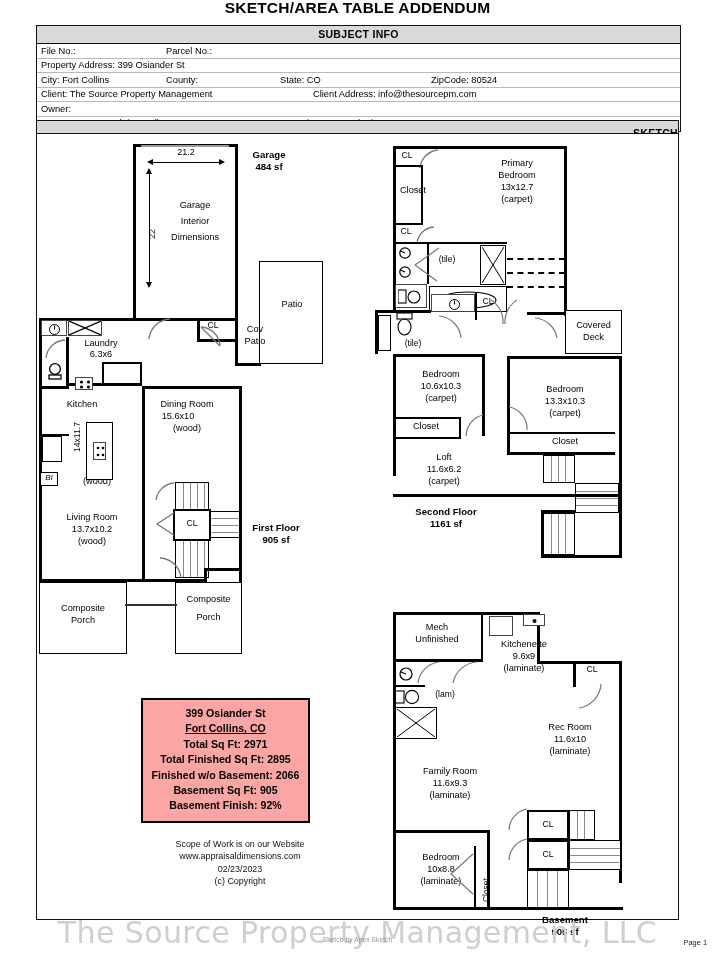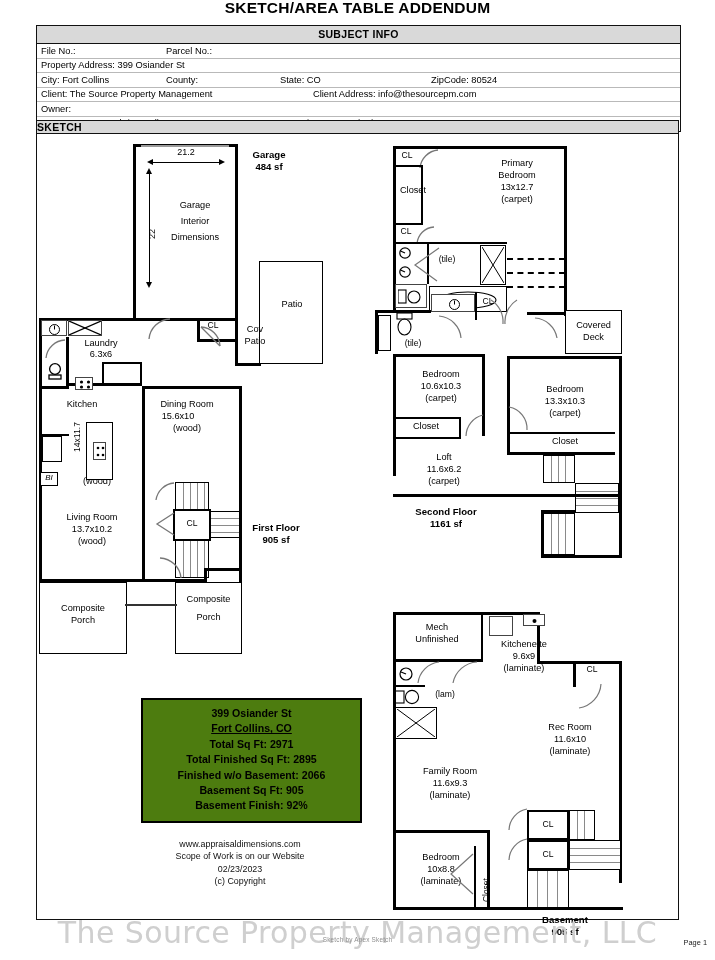--- a/index.html
+++ b/index.html
@@ -30,22 +30,22 @@
     font-size:9.3px;white-space:nowrap;
   }
   .srow:last-child{border-bottom:none;}
   .cell{position:absolute;top:1.5px;text-align:center;}
 
   
   .sketch-band{
     position:absolute;left:36px;top:120px;width:643px;height:14px;
     background:#d9d9d9;border-top:1.6px solid #111;border-left:1.6px solid #111;
     border-right:1.6px solid #111;border-bottom:1px solid #111;
-    text-align:left;font-weight:bold;font-size:10.5px;box-sizing:border-box;
-    padding-top:0;letter-spacing:.3px;
+    text-align:right;font-weight:bold;font-size:10.5px;box-sizing:border-box;
+    padding-top:6px;letter-spacing:.3px;
   }
   .sketch-body{
     position:absolute;left:36px;top:134px;width:643px;height:786px;
     border-left:1.6px solid #111;border-right:1.6px solid #111;
     border-bottom:1.6px solid #111;box-sizing:border-box;background:#fff;
   }
 
   
   .wall{position:absolute;background:#000;}
   .rm{position:absolute;text-align:center;font-size:9.2px;line-height:11.4px;}
@@ -61,22 +61,22 @@
   .dashrow{position:absolute;height:0;border-top:2.2px dashed #000;}
   svg.door{position:absolute;overflow:visible;}
   svg.fix{position:absolute;overflow:visible;}
 
   
   .stair{position:absolute;border:1.4px solid #000;box-sizing:border-box;background:#fff;}
   .stair i{position:absolute;background:#8a8a8a;}
 
   
   .summary{
-    position:absolute;left:141px;top:698px;width:221px;
-    border:2.4px solid #000;background:#4d7c0f;box-sizing:border-box;
+    position:absolute;left:141px;top:698px;width:169px;
+    border:2.4px solid #000;background:#fca5a5;box-sizing:border-box;
     padding:6px 0 7px;text-align:center;
   }
   .summary div{font-weight:bold;font-size:10.6px;line-height:15.4px;}
   .summary .u{text-decoration:underline;}
   .scope{position:absolute;left:120px;top:838px;width:240px;text-align:center;
     font-size:8.9px;line-height:12.4px;color:#111;}
 
   
   .watermark{
     position:absolute;left:0;top:915px;width:715px;text-align:center;
@@ -570,22 +570,22 @@
     <div>399 Osiander St</div>
     <div class="u">Fort Collins, CO</div>
     <div>Total Sq Ft: 2971</div>
     <div>Total Finished Sq Ft: 2895</div>
     <div>Finished w/o Basement: 2066</div>
     <div>Basement Sq Ft: 905</div>
     <div>Basement Finish: 92%</div>
   </div>
 
   <div class="scope">
+    <div>Scope of Work is on our Website</div>
     <div>www.appraisaldimensions.com</div>
-    <div>Scope of Work is on our Website</div>
     <div>02/23/2023</div>
     <div>(c) Copyright</div>
   </div>
 
   <div class="watermark">The Source Property Management, LLC</div>
   <div class="footer-mid">Sketch by Apex Sketch</div>
   <div class="page-no">Page 1</div>
 
 </div>
 

